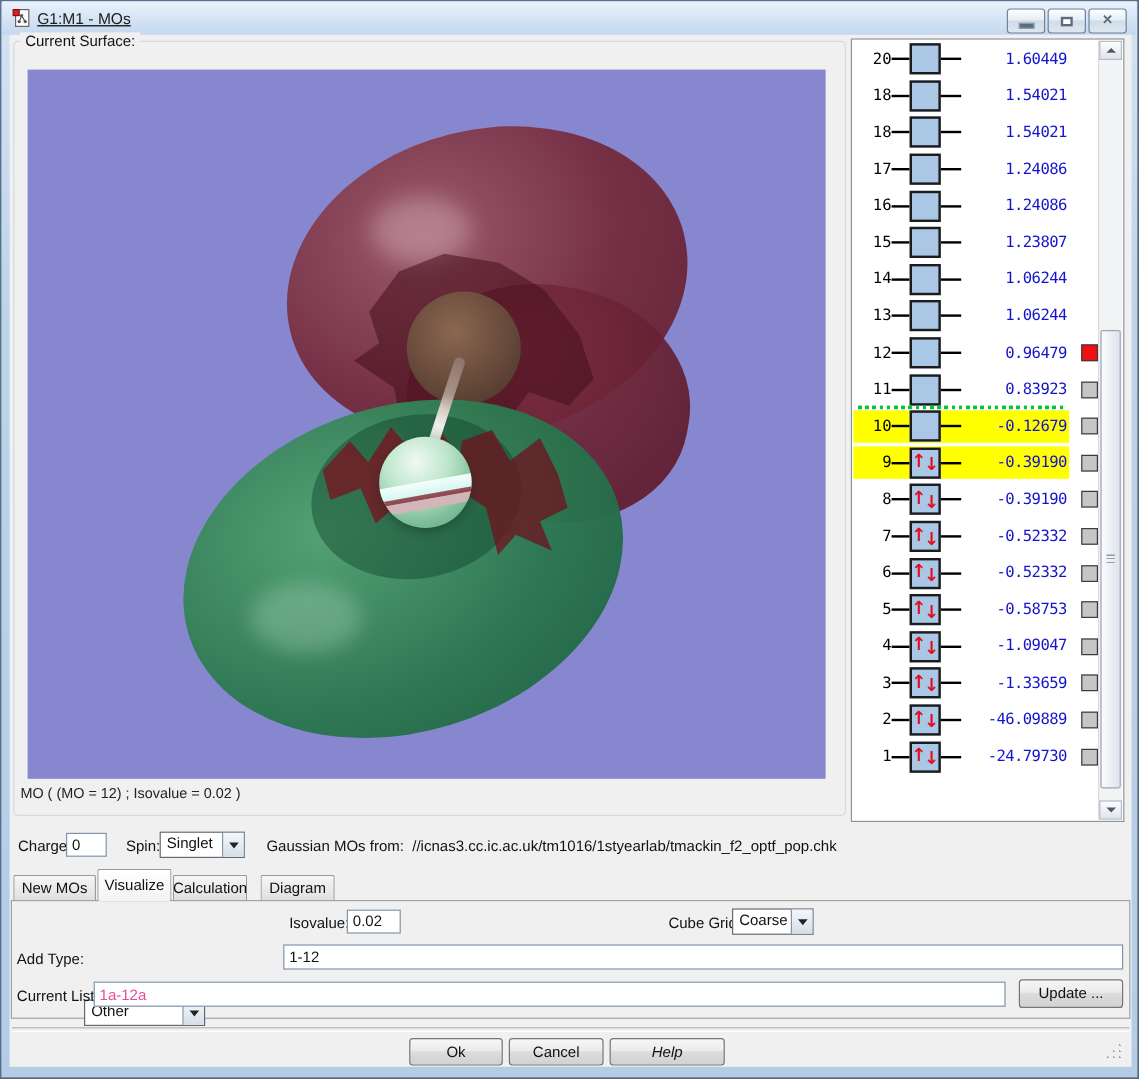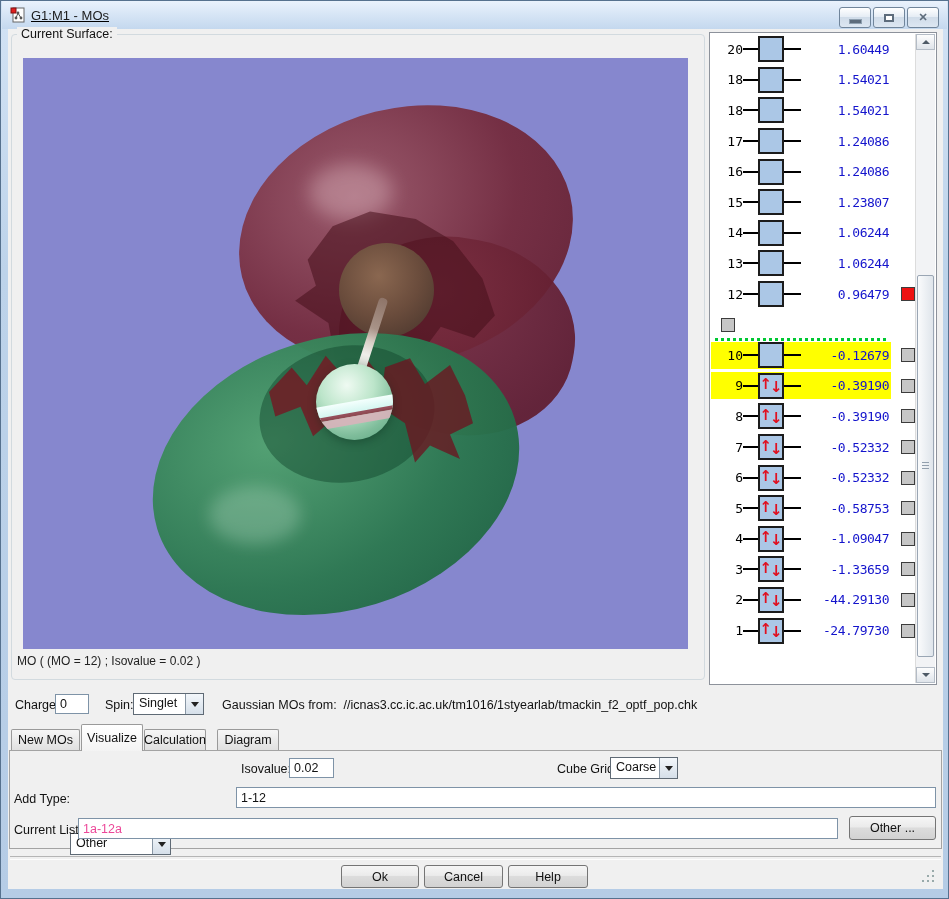--- a/index.html
+++ b/index.html
@@ -265,20 +265,27 @@
           <div class="row-main">
             <span class="mo-num">12</span>
             <span class="mo-line"></span>
             <span class="mo-box"></span>
             <span class="mo-line r"></span>
             <span class="mo-energy">0.96479</span>
           </div>
           <span class="mo-cb red"></span>
         </div>
         <div class="mo-row">
+          <div class="row-main">
+            <span class="mo-num">11</span>
+            <span class="mo-line"></span>
+            <span class="mo-box"></span>
+            <span class="mo-line r"></span>
+            <span class="mo-energy">0.83923</span>
+          </div>
           <span class="mo-cb gray"></span>
         </div>
         <div class="mo-row hl sep">
           <div class="row-main">
             <span class="mo-num">10</span>
             <span class="mo-line"></span>
             <span class="mo-box"></span>
             <span class="mo-line r"></span>
             <span class="mo-energy">-0.12679</span>
           </div>
@@ -377,21 +384,21 @@
         </div>
         <div class="mo-row">
           <div class="row-main">
             <span class="mo-num">2</span>
             <span class="mo-line"></span>
             <span class="mo-box">
               <span class="arr up">↑</span>
               <span class="arr dn">↓</span>
             </span>
             <span class="mo-line r"></span>
-            <span class="mo-energy">-44.29130</span>
+            <span class="mo-energy">-46.09889</span>
           </div>
           <span class="mo-cb gray"></span>
         </div>
         <div class="mo-row">
           <div class="row-main">
             <span class="mo-num">1</span>
             <span class="mo-line"></span>
             <span class="mo-box">
               <span class="arr up">↑</span>
               <span class="arr dn">↓</span>
@@ -450,21 +457,21 @@
     <span class="combo-text">Other</span>
     <span class="combo-btn">
         <span class="combo-arrow"></span>
       </span>
   </div>
   <span class="lbl" style="left:185px;top:819px;z-index:5;margin-left:32px;">Add List:</span>
   <input class="tfield" style="left: 235px; top: 786px; width: 700px; height: 21px; z-index: 5;" readonly="" value="1-12">
 
   <span class="lbl" style="left:13px;top:822px;z-index:5;">Current List:</span>
   <input class="tfield disabled" style="left: 77px; top: 817px; width: 760px; height: 21px; z-index: 5;" readonly="" value="1a-12a">
-  <div class="btn" style="left:848px;top:815px;width:87px;height:24px;z-index:5;">Other ...</div>
+  <div class="btn" style="left:848px;top:815px;width:87px;height:24px;z-index:5;">Update ...</div>
 
   <div class="separator"></div>
   <div class="btn" style="left:340px;top:864px;width:78px;">Ok</div>
   <div class="btn" style="left:423px;top:864px;width:79px;">Cancel</div>
-  <div class="btn" style="left:507px;top:864px;width:80px;">Help</div>
+  <div class="btn" style="left:507px;top:864px;width:96px;font-style:italic;">Help</div>
   <div class="resize-grip"></div>
 
 </div>
 
 </body></html>

